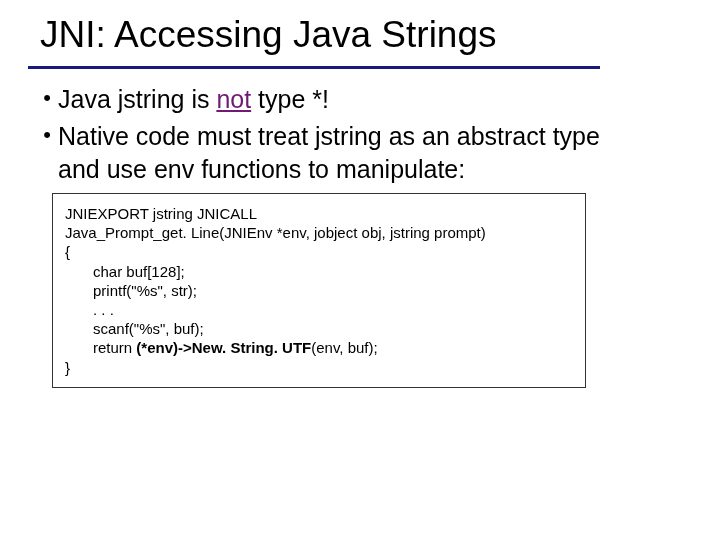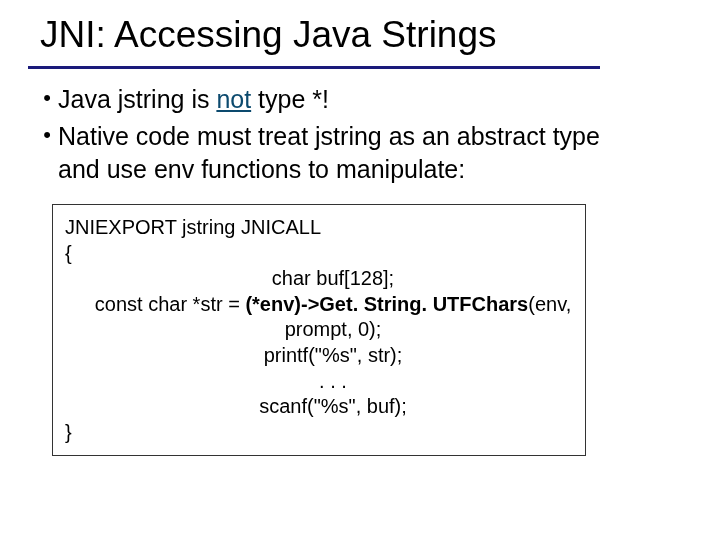--- a/index.html
+++ b/index.html
@@ -5,23 +5,23 @@
   * { box-sizing: border-box; margin: 0; padding: 0; }
   html, body { width: 720px; height: 540px; background: #fff; font-family: Arial, Helvetica, sans-serif; color: #000; }
   .slide { width: 628px; height: 540px; padding: 14px 28px 20px 28px; }
   .title-wrap { padding: 0 12px 4px 12px; }
   .title { font-size: 37px; font-weight: 400; letter-spacing: 0px; }
   .hr { border: none; border-top: 3px solid #1a1a7a; margin: 6px 0 14px 0; }
   .bullets { padding-left: 8px; }
   .bullet { display: flex; align-items: flex-start; font-size: 25px; line-height: 1.32; margin-bottom: 4px; }
   .dot { width: 22px; flex: 0 0 22px; text-align: center; font-size: 22px; line-height: 1.4; }
   .bt { flex: 1; }
-  .und { text-decoration: underline; color: #0c4a6e; }
-  .codebox { margin: 18px 14px 0 24px; border: 1px solid #333; padding: 10px 12px 10px 12px; font-family: Arial, Helvetica, sans-serif; font-size: 20px; line-height: 1.28; }
-  .codebox .ind { padding-left: 28px; display: block; text-align: center; }
+  .und { text-decoration: underline; color: #701a75; }
+  .codebox { margin: 7px 14px 0 24px; border: 1px solid #333; padding: 10px 12px 10px 12px; font-family: Arial, Helvetica, sans-serif; font-size: 15px; line-height: 1.28; }
+  .codebox .ind { padding-left: 28px; display: block; }
 </style>
 </head>
 <body>
 <div class="slide">
 
   <div class="title-wrap">
     <h1 class="title">JNI: Accessing Java Strings</h1>
   </div>
   <hr class="hr">
 
@@ -35,22 +35,23 @@
     <div class="bullet">
       <span class="dot">•</span>
       <span class="bt">
         <span>Native code must treat jstring as an abstract type and use env functions to manipulate:</span>
       </span>
     </div>
   </div>
 
   <div class="codebox">
     <div>JNIEXPORT jstring JNICALL</div>
+    <div>Java_Prompt_get. Line(JNIEnv *env, jobject obj, jstring prompt)</div>
     <div>{</div>
     <span class="ind">char buf[128];</span>
-    <span class="ind"><span>const char *str = </span><b>(*env)-&gt;Get. String. UTFChars</b><span>(env, prompt, 0);</span></span>
     <span class="ind">printf("%s", str);</span>
     <span class="ind">. . .</span>
     <span class="ind">scanf("%s", buf);</span>
+    <span class="ind"><span>return </span><b>(*env)-&gt;New. String. UTF</b><span>(env, buf);</span></span>
     <div>}</div>
   </div>
 
 </div>
 
 </body></html>

